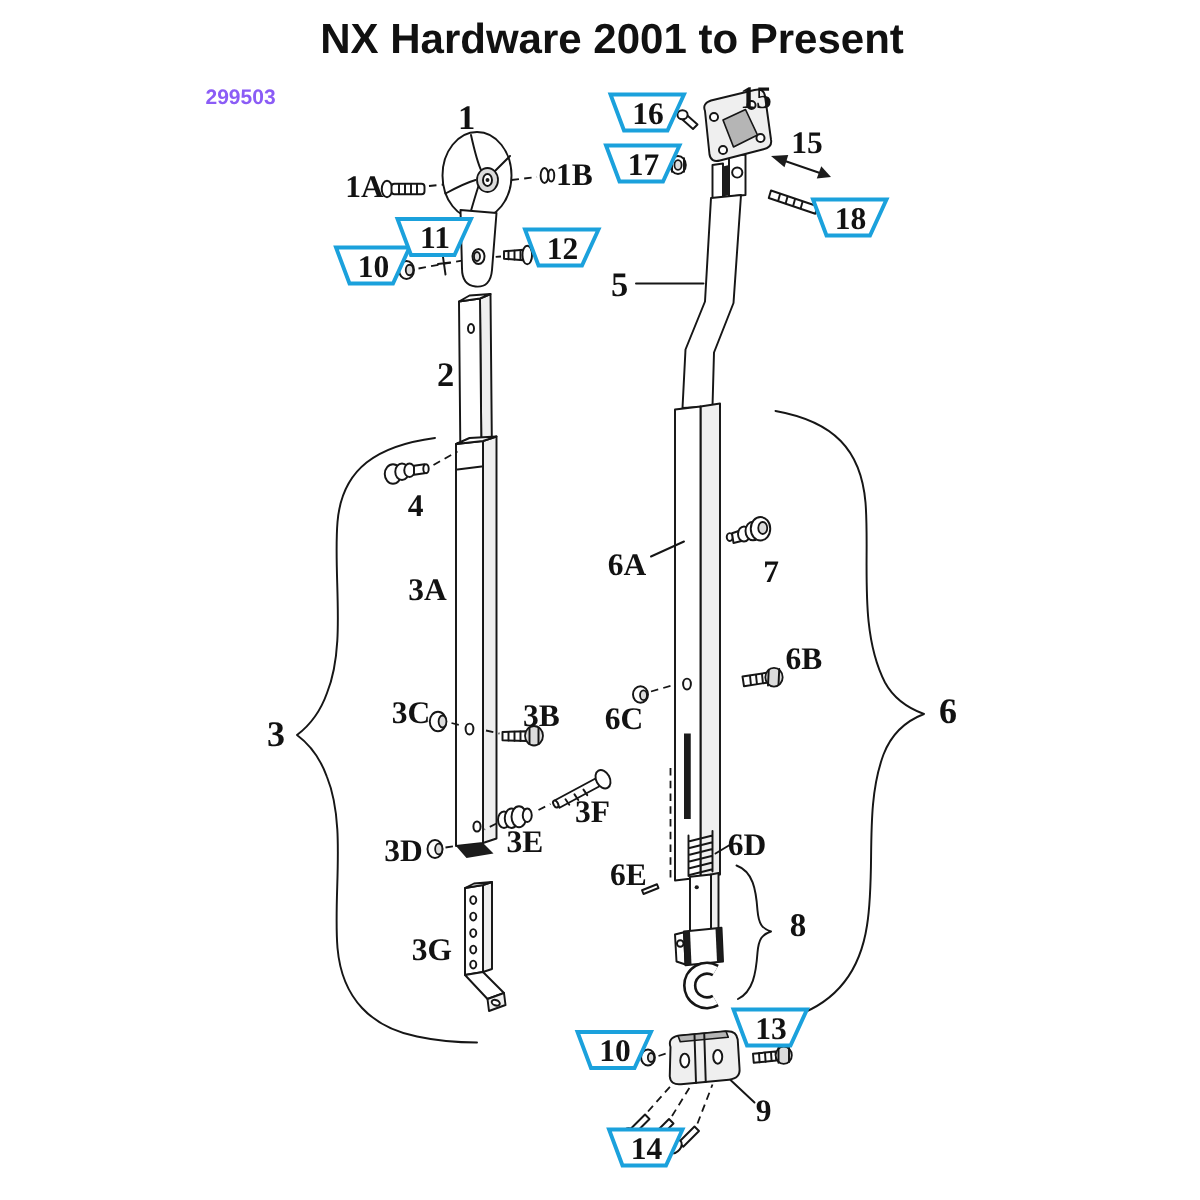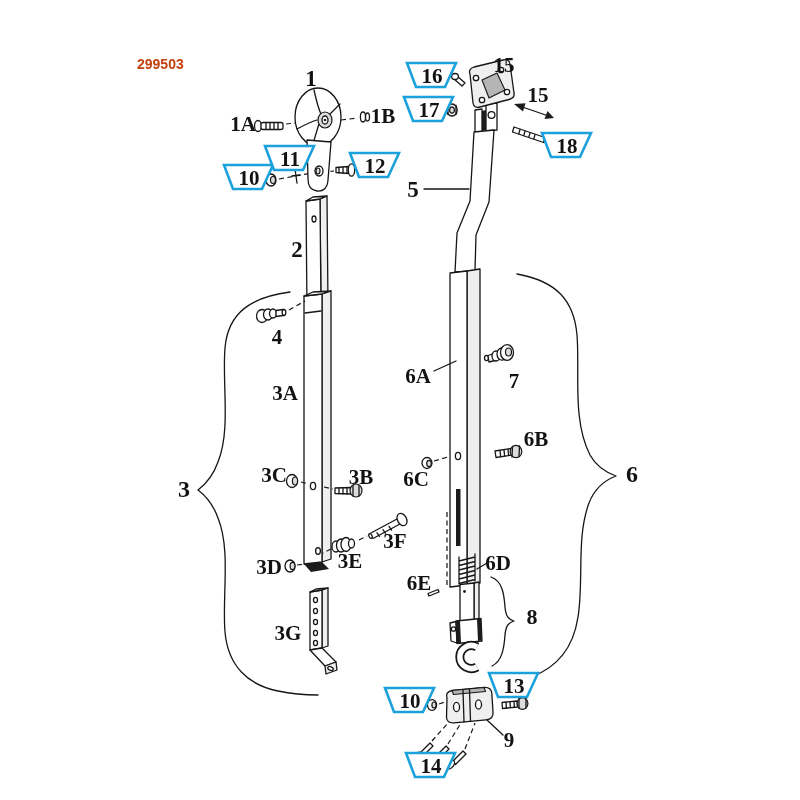--- a/index.html
+++ b/index.html
@@ -16,21 +16,22 @@
   .fd {stroke:#161616;stroke-width:1.1;fill:#b5b5b5;stroke-linejoin:round;}
   .bk {fill:#1c1c1c;stroke:none;}
   .dsh{stroke:#161616;stroke-width:1.2;fill:none;stroke-dasharray:5 3.5;}
   .lbl{font-family:"Liberation Serif",serif;font-weight:bold;fill:#121212;text-anchor:middle;}
   .callout-box{fill:#ffffff;stroke:#1ba1dc;stroke-width:2.6;stroke-linejoin:miter;}
 </style>
 </head>
 <body>
 
 <div class="canvas">
-  <div class="part-number" style="color: #c2410c;">299503</div>
+  <div class="title">NX Hardware 2001 to Present</div>
+  <div class="part-number" style="color: #8b5cf6;">299503</div>
 
   <svg width="800" height="800" viewBox="0 0 800 800">
 
     <g>
       <path class="s" d="M290,292 C252,297 228,312 225,348 C222,384 231,430 218,462 C213,476 206,484 198,490 C206,496 213,504 218,518 C231,550 222,596 225,632 C228,666 248,685 278,691 C292,694 306,695 318,695"></path>
     </g>
 
     <g>
       <path class="s" d="M517,274 C556,281 574,300 577,335 C580,372 572,420 590,455 C596,466 605,472 616,476 C603,481 594,490 589,503 C576,538 584,580 578,617 C573,650 556,668 531,677 C520,681 510,684 503,690"></path>
     </g>

